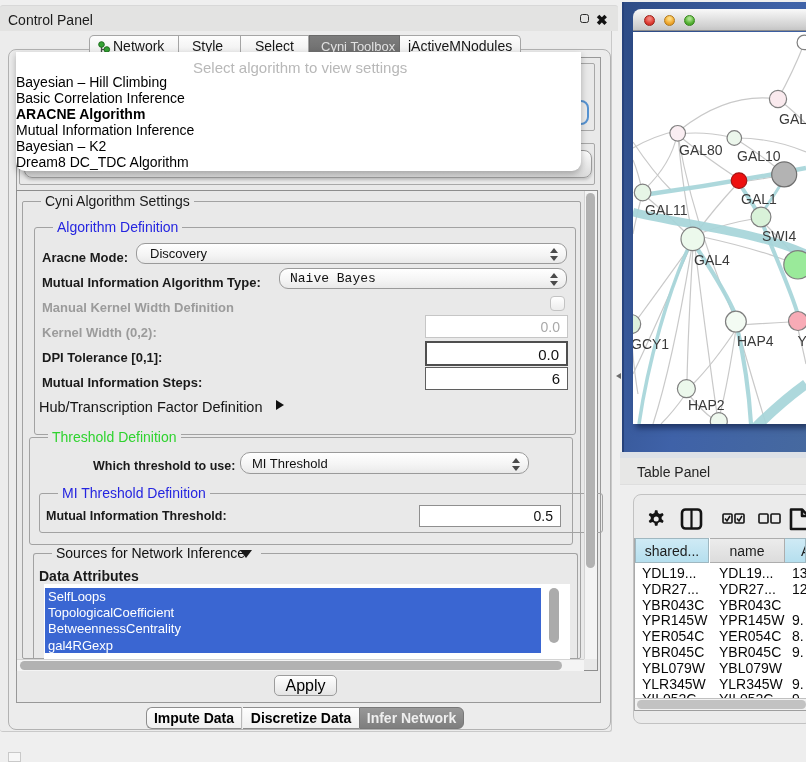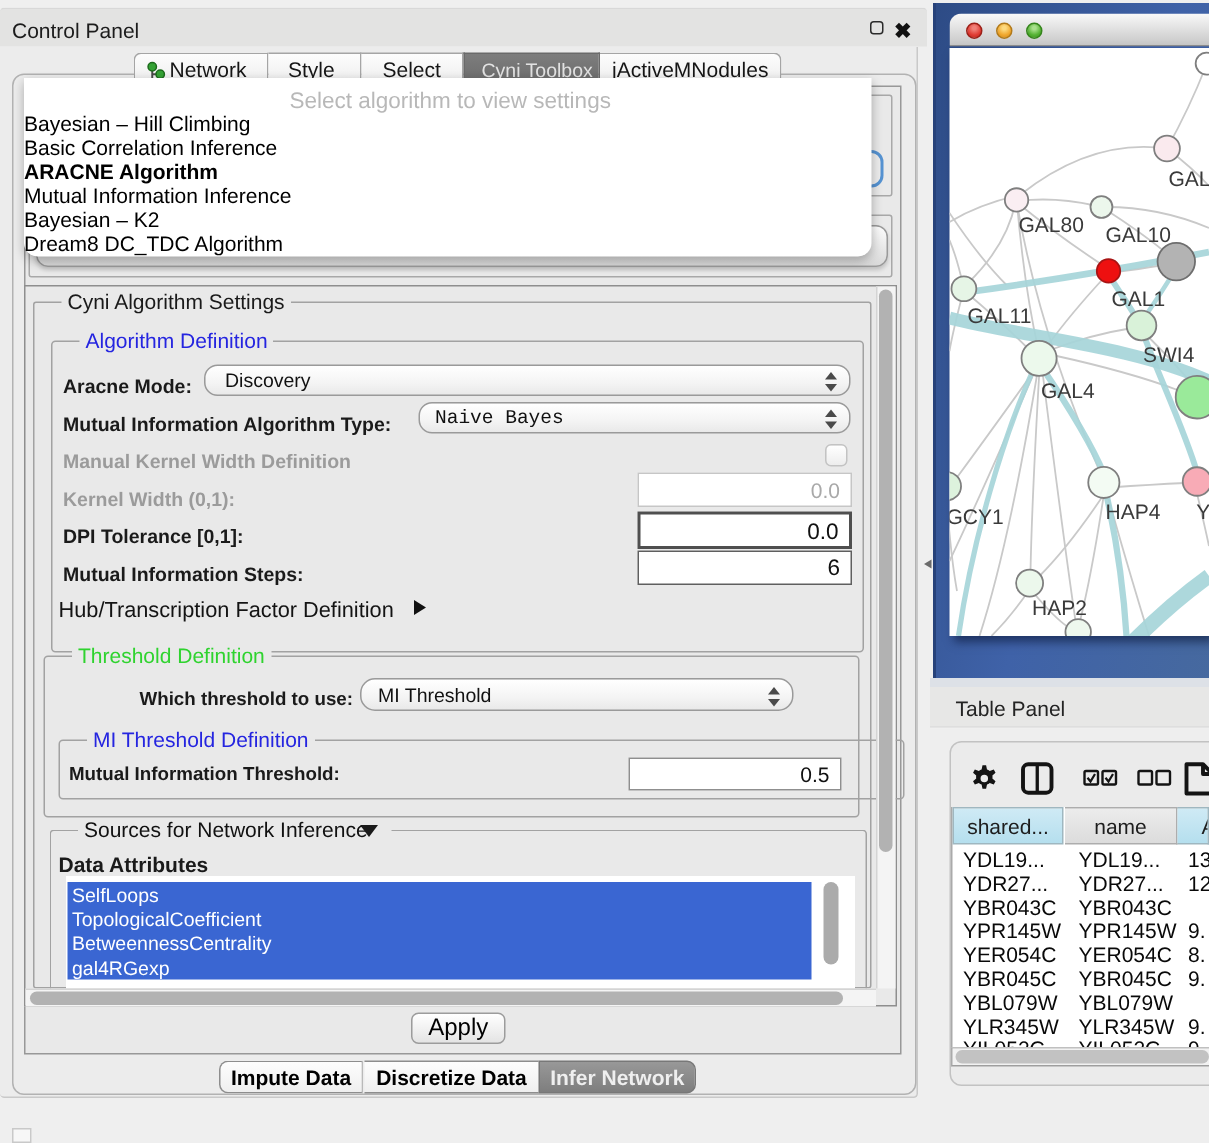--- a/index.html
+++ b/index.html
@@ -86,21 +86,21 @@
   <div class="blab abs" style="left:42px; top:270px;">Mutual Information Algorithm Type:</div>
   <div class="combo" style="left:279px; top:263px; width:288px; height:21px; border-radius:9px;font-family:Liberation Mono, monospace;">
     <span class="ctx" style="left:10px;">Naive Bayes</span>
     <span class="arr" style="top:4px;">
           <span class="up"></span>
           <span class="dn"></span>
         </span>
   </div>
   <div class="blab abs" style="left:42px; top:295px; color:#9b9b9b;">Manual Kernel Width Definition</div>
   <div class="abs" style="left:550px; top:291px; width:15px; height:15px; background:linear-gradient(#ffffff,#ededed); border:1px solid #c3c3c3; border-radius:4px;"></div>
-  <div class="blab abs" style="left:42px; top:320px; color:#9b9b9b;">Kernel Width (0,1):</div>
+  <div class="blab abs" style="left:42px; top:320px; color:#9b9b9b;">Kernel Width (0,2):</div>
   <div class="tfield" style="left:425px; top:310px; width:143px; height:23px; border-color:#c6c6c6; color:#a9a9a9; padding-top:3px;">0.0</div>
   <div class="blab abs" style="left:42px; top:345px;">DPI Tolerance [0,1]:</div>
   <div class="tfield" style="left:425px; top:336px; width:143px; height:25px; border:2px solid #4f4f4f; font-size:15px; padding-top:3px;">0.0</div>
   <div class="blab abs" style="left:42px; top:370px;">Mutual Information Steps:</div>
   <div class="tfield" style="left:425px; top:362px; width:143px; height:23px; border-color:#5f5f5f; font-size:15px; padding-top:2px;">6</div>
 
   <div class="abs" style="left:39px; top:394px; font-size:14.5px; color:#141414;">Hub/Transcription Factor Definition</div>
   <div class="abs" style="left:276px; top:395px; width:0; height:0; border-left:8px solid #111; border-top:5.5px solid transparent; border-bottom:5.5px solid transparent;"></div>
 
   <div class="grp" style="left:29px; top:432px; width:544px; height:108px;">

